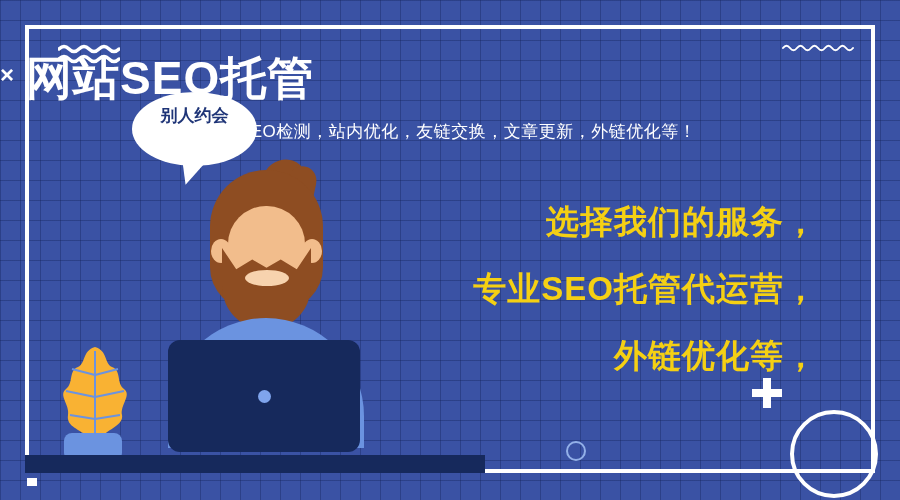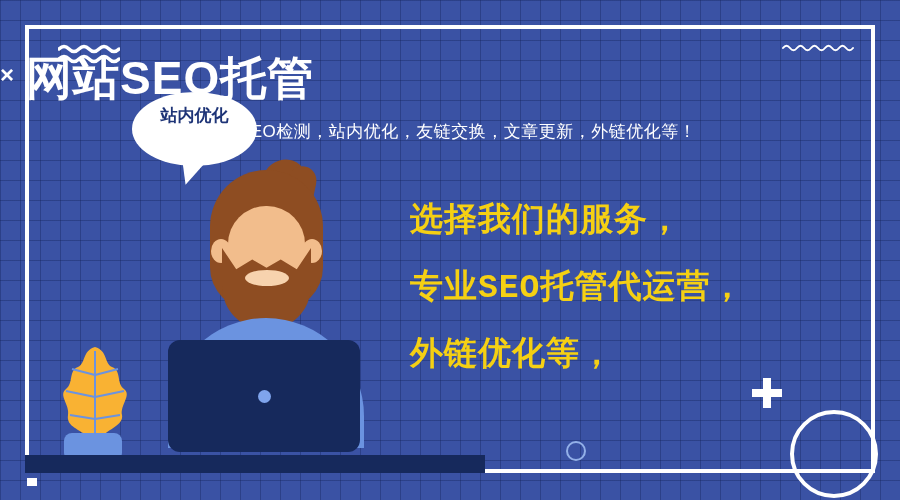--- a/index.html
+++ b/index.html
@@ -122,25 +122,24 @@
     text-align: center;
     color: #ffffff;
     font-size: 17px;
     letter-spacing: 0.5px;
     white-space: nowrap;
   }
 
   
   .slogan {
     position: absolute;
-    left: 410px;
+    left: 388px;
     top: 188px;
     width: 430px;
-    text-align: left;
-    font-family: Liberation Mono, monospace;
+    text-align: right;
   }
   .slogan-line {
     color: #f5d013;
     font-size: 33px;
     font-weight: bold;
     line-height: 67px;
     white-space: nowrap;
     letter-spacing: 1px;
   }
 
@@ -384,17 +383,17 @@
   </div>
 
   <div class="laptop">
     <div class="laptop-dot"></div>
   </div>
   <div class="desk"></div>
 
   <div class="bubble-tail"></div>
   <div class="bubble">
     <div class="bubble-text">
-      <div>站内优化</div>
+      <div>别人约会</div>
     </div>
   </div>
 
 </div>
 
 </body></html>

